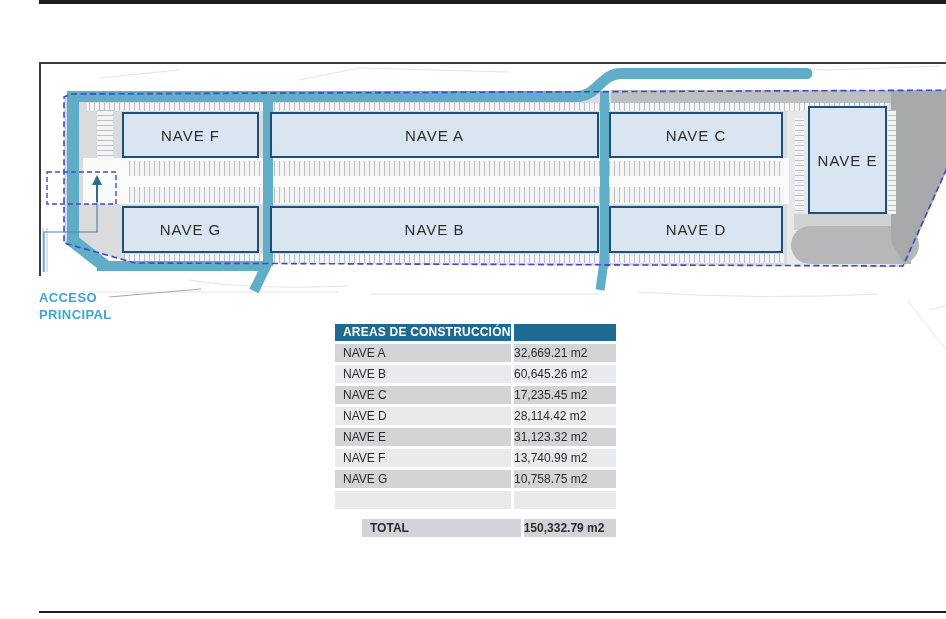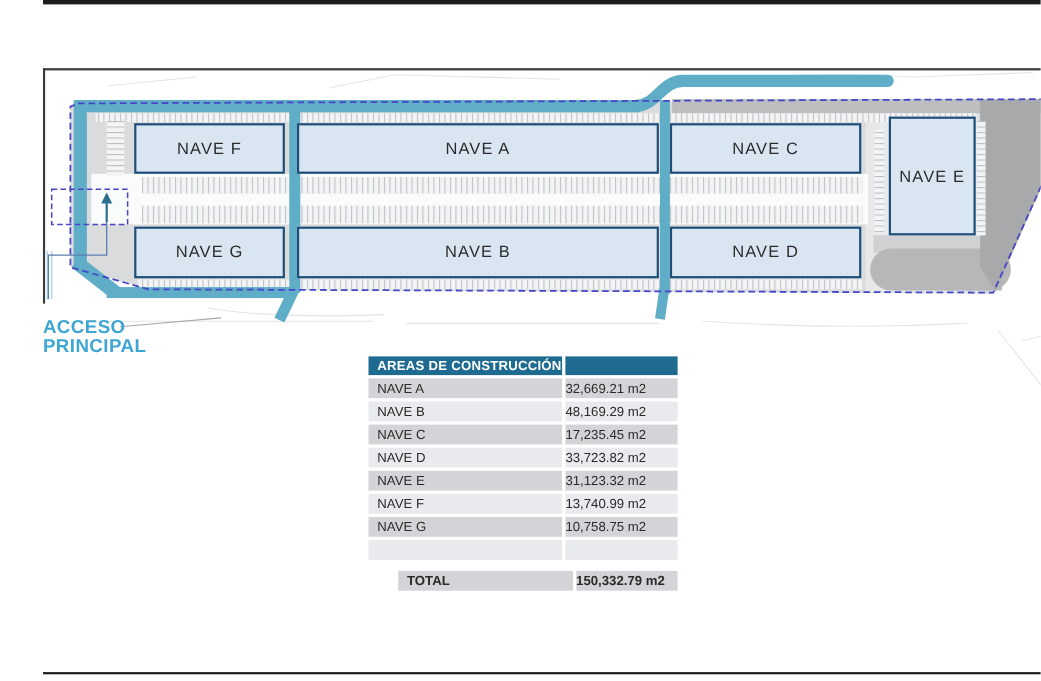--- a/index.html
+++ b/index.html
@@ -23,21 +23,21 @@
   #bld-f{left:83px;top:112px;width:137px;height:46px;}
   #bld-a{left:231px;top:112px;width:329px;height:46px;}
   #bld-c{left:570px;top:112px;width:174px;height:46px;}
   #bld-e{left:769px;top:106px;width:79px;height:108px;}
   #bld-g{left:83px;top:206px;width:137px;height:47px;}
   #bld-b{left:231px;top:206px;width:329px;height:47px;}
   #bld-d{left:570px;top:206px;width:174px;height:47px;}
 
   
   .access{position:absolute;left:0px;top:289px;color:#3ea6d2;font-weight:bold;
-          font-size:17px;line-height:17px;letter-spacing:0.4px;}
+          font-size:13px;line-height:17px;letter-spacing:0.4px;}
 
   
   .areas-table{position:absolute;left:296px;top:324px;width:281px;font-size:12px;color:#2a2a2a;}
   .trow{display:flex;margin-top:3px;height:18px;line-height:18px;}
   .trow .c1{width:176px;padding-left:8px;box-sizing:border-box;}
   .trow .c2{width:102px;margin-left:3px;padding-right:8px;box-sizing:border-box;}
   .thead{margin-top:0;height:17px;line-height:17px;}
   .thead .c1,.thead .c2{background:#1e6a90;color:#ffffff;font-weight:bold;letter-spacing:0.2px;}
   .row-dark .c1,.row-dark .c2{background:#d2d4d7;}
   .row-light .c1,.row-light .c2{background:#e9eaed;}
@@ -166,29 +166,29 @@
     <div class="trow thead">
       <div class="c1">AREAS DE CONSTRUCCIÓN</div>
       <div class="c2"></div>
     </div>
     <div class="trow row-dark">
       <div class="c1">NAVE A</div>
       <div class="c2">32,669.21 m2</div>
     </div>
     <div class="trow row-light">
       <div class="c1">NAVE B</div>
-      <div class="c2">48,169.29 m2</div>
+      <div class="c2">60,645.26 m2</div>
     </div>
     <div class="trow row-dark">
       <div class="c1">NAVE C</div>
       <div class="c2">17,235.45 m2</div>
     </div>
     <div class="trow row-light">
       <div class="c1">NAVE D</div>
-      <div class="c2">33,723.82 m2</div>
+      <div class="c2">28,114.42 m2</div>
     </div>
     <div class="trow row-dark">
       <div class="c1">NAVE E</div>
       <div class="c2">31,123.32 m2</div>
     </div>
     <div class="trow row-light">
       <div class="c1">NAVE F</div>
       <div class="c2">13,740.99 m2</div>
     </div>
     <div class="trow row-dark">

